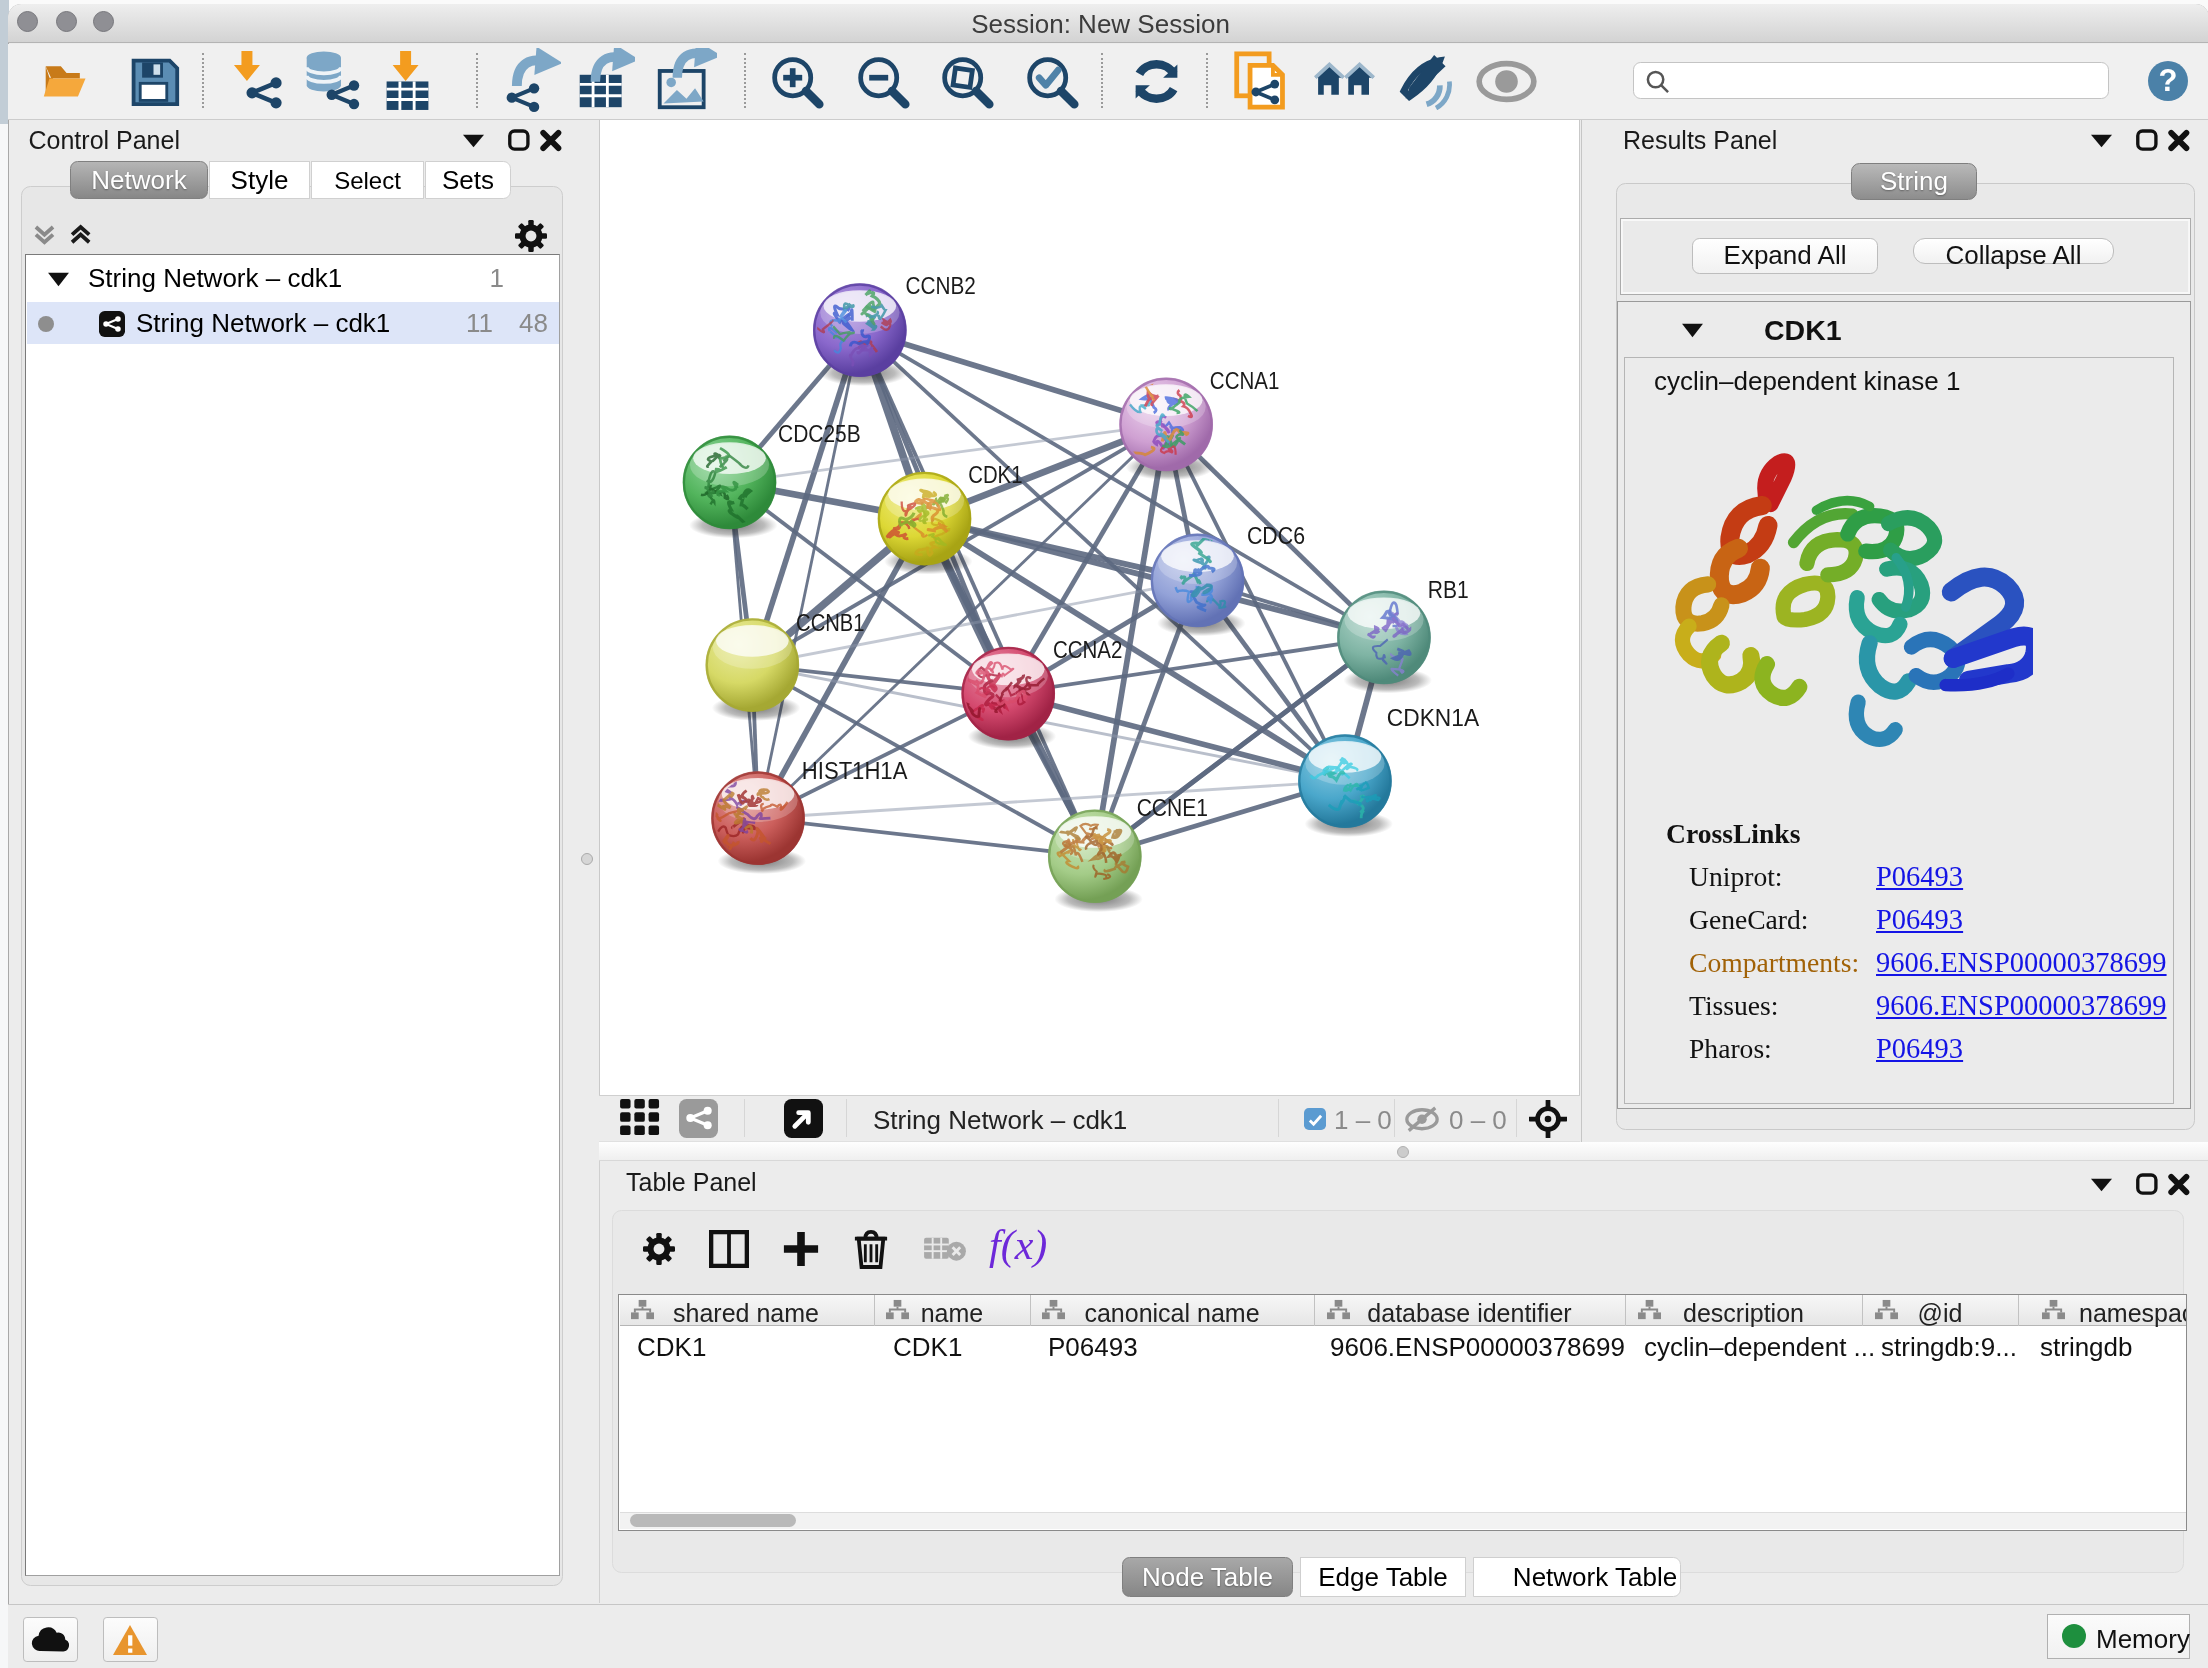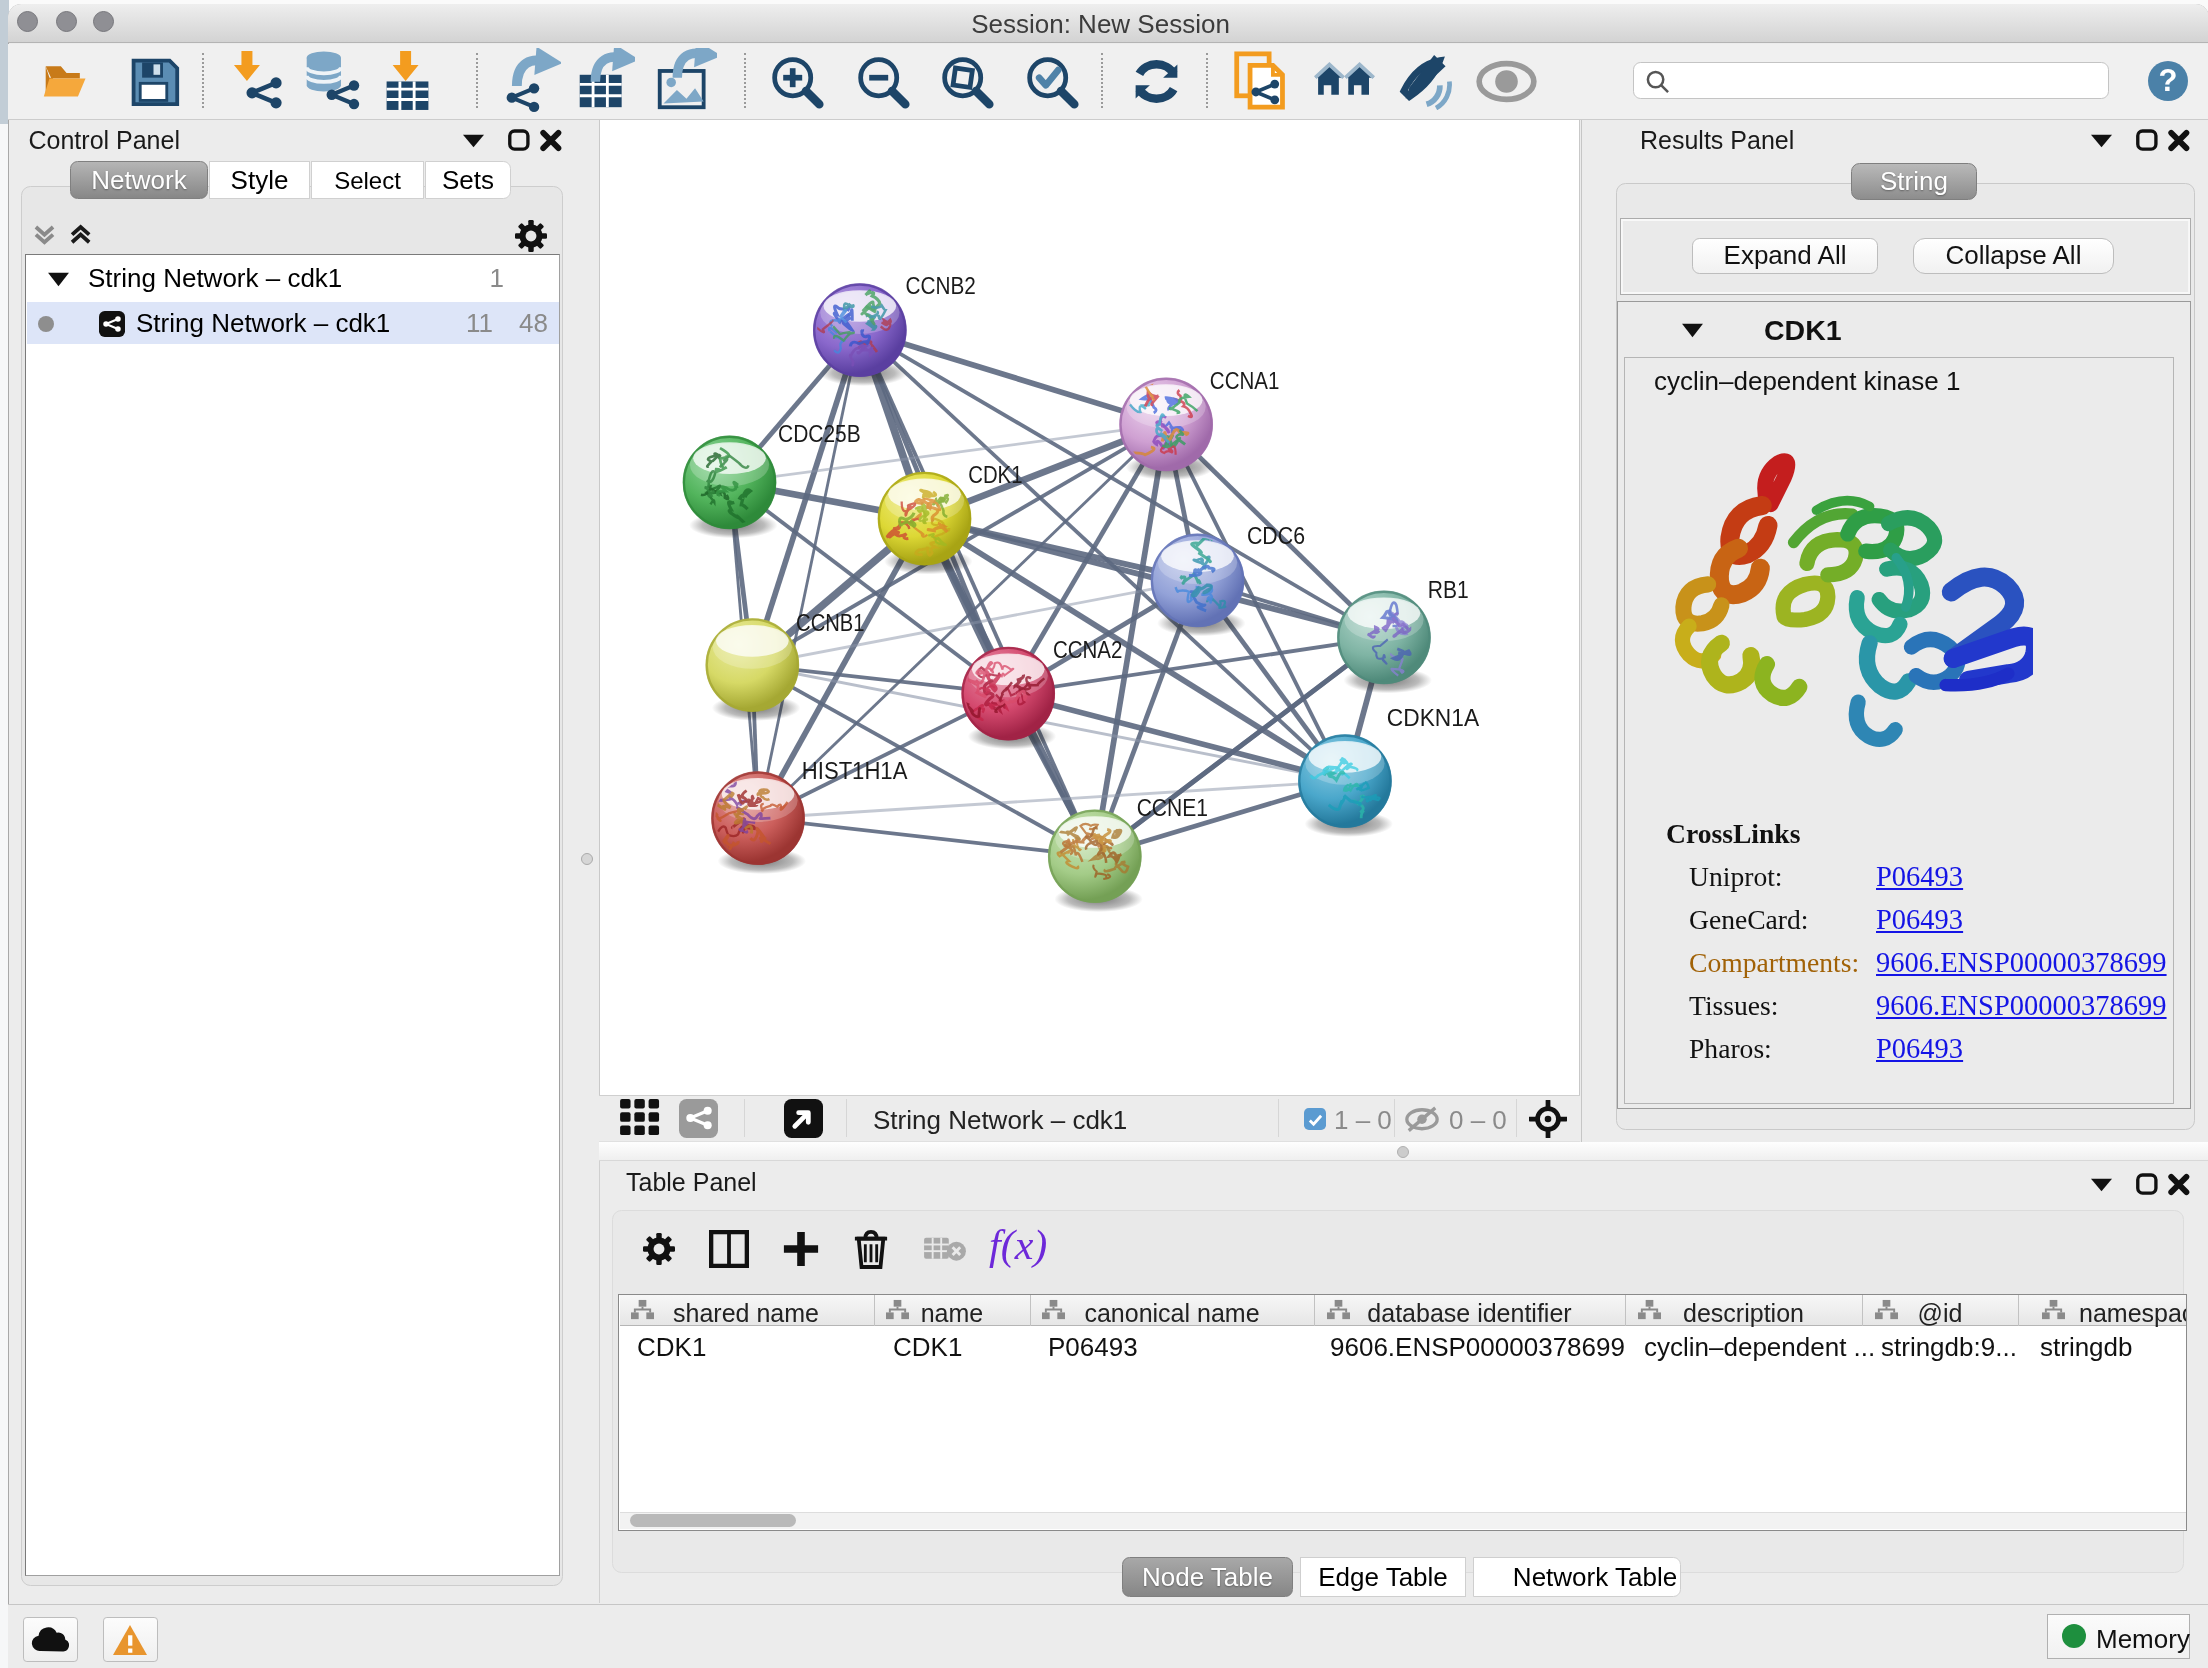--- a/index.html
+++ b/index.html
@@ -624,31 +624,31 @@
         <line x1="20" y1="31" x2="20" y2="39"></line>
         <line x1="1" y1="20" x2="9" y2="20"></line>
         <line x1="31" y1="20" x2="39" y2="20"></line>
       </g>
     </svg>
 
 <div class="abs" style="left:599px;top:1142px;width:1609px;height:19px;background:linear-gradient(#fefefe,#efefef);border-bottom:1px solid #d8d8d8;"></div>
 <div class="abs" style="left:1397px;top:1146px;width:12.4px;height:12.4px;border-radius:50%;background:#cccccc;border:1px solid #b0b0b0;"></div>
 
 <div class="abs" style="left:1581px;top:120px;width:628px;height:1022px;background:#ececec;border-left:1px solid #c6c6c6;"></div>
-<div class="abs panelhead" style="left:1623px;top:126px;margin-left:17px;">Results Panel</div>
+<div class="abs panelhead" style="left:1623px;top:126px;">Results Panel</div>
 <svg class="abs" style="left:2091px;top:129px;" width="105" height="23" viewBox="0 0 110 24">
       <path d="M0 6 L22 6 L11 19 z" fill="#111"></path>
       <rect x="49" y="2" width="19" height="19" rx="5" fill="none" stroke="#111" stroke-width="3.5"></rect>
       <path d="M84 4 L100 20 M100 4 L84 20" stroke="#111" stroke-width="6" stroke-linecap="round"></path>
     </svg>
 <div class="abs" style="z-index:5;left:1851px;top:163px;width:126px;height:37px;background:linear-gradient(#b9b9b9,#8d8d8d);border:1px solid #7f7f7f;border-radius:8.6px;color:#fff;font-size:26px;text-align:center;line-height:35px;text-shadow:0 1px 1.9px rgba(0,0,0,.35);">String</div>
 <div class="abs" style="left:1616px;top:183px;width:579px;height:947px;background:#e9e9e9;border:1.9px solid #c9c9c9;border-radius:9.5px;"></div>
 <div class="abs" style="left:1620px;top:218px;width:571px;height:77px;background:#eaeaea;border:1.9px solid #ababab;box-shadow:inset 0 0 0 1.9px #f8f8f8;"></div>
 <div class="abs" style="left:1692px;top:238px;width:186px;height:36px;background:linear-gradient(#ffffff,#f1f1f1);border:1.9px solid #bdbdbd;border-radius:7.6px;font-size:26px;color:#111;text-align:center;line-height:32px;">Expand All</div>
-<div class="abs" style="left:1913px;top:238px;width:201px;height:36px;background:linear-gradient(#ffffff,#f1f1f1);border:1.9px solid #bdbdbd;border-radius:12px;font-size:26px;color:#111;text-align:center;line-height:32px;">Collapse All</div>
+<div class="abs" style="left:1913px;top:238px;width:201px;height:26px;background:linear-gradient(#ffffff,#f1f1f1);border:1.9px solid #bdbdbd;border-radius:12px;font-size:26px;color:#111;text-align:center;line-height:32px;">Collapse All</div>
 <div class="abs" style="left:1617px;top:301px;width:574px;height:808px;background:#ebebeb;border:1.9px solid #9a9a9a;"></div>
 <svg class="abs" style="left:1681px;top:321px;" width="23" height="19" viewBox="0 0 24 20">
       <path d="M1 3 L23 3 L12 17 z" fill="#111"></path>
     </svg>
 <div class="abs" style="left:1764px;top:314px;font-size:28.5px;font-weight:bold;color:#111;">CDK1</div>
 <div class="abs" style="left:1624px;top:357px;width:550px;height:747px;background:#ebebeb;border:1.9px solid #b5b5b5;"></div>
 <div class="abs" style="left:1654px;top:366px;font-size:26px;color:#111;">cyclin–dependent kinase 1</div>
 
 <svg class="abs" style="left:1672px;top:453px;" width="361" height="314" viewBox="0 0 380 330">
 <g fill="none" stroke-linecap="round" stroke-linejoin="round">

